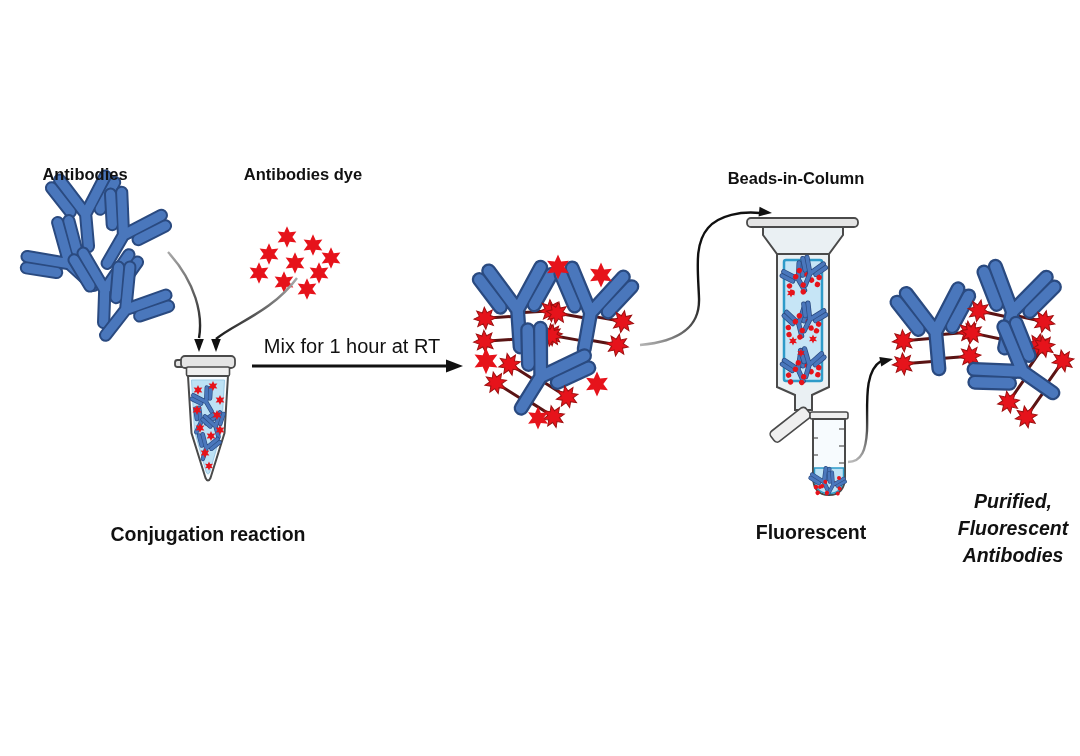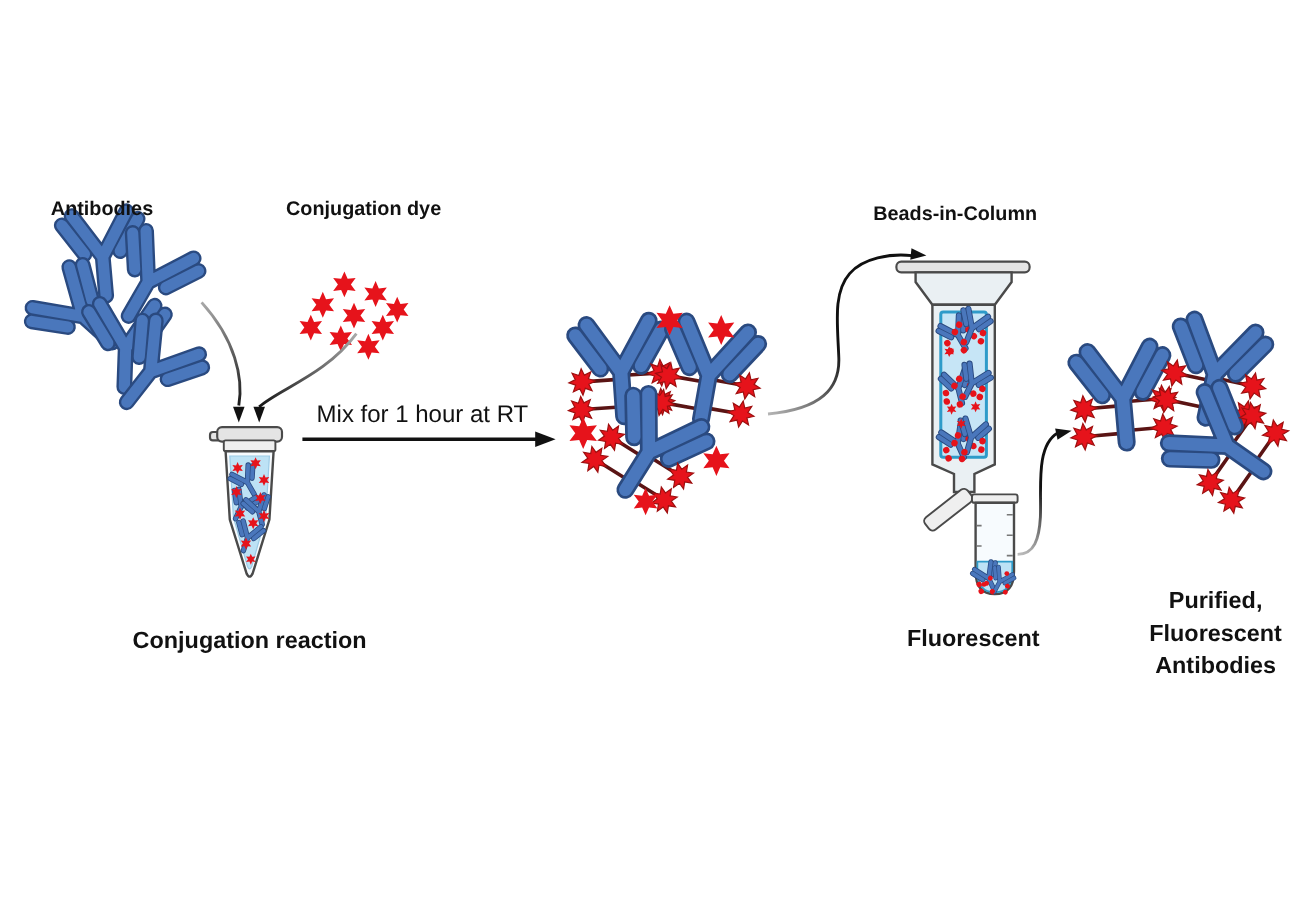--- a/index.html
+++ b/index.html
@@ -15,21 +15,21 @@
     color:var(--text,#111); font-weight:bold; white-space:nowrap;
   }
   .lbl.small   { font-size:16.5px; }
   .lbl.caption { font-size:19.5px; }
   .lbl.regular { font-weight:400; font-size:20px;text-align:right; }
   .cap3 {
     position:absolute; transform:translateX(-50%); text-align:center;
     color:var(--text,#111); font-weight:bold; font-size:19.5px;
     line-height:24px; white-space:nowrap;
   }
-  .cap3.wide { line-height:27px; }
+  .cap3.wide { line-height:27px;font-style:italic; }
 
   
   .ab-o { stroke:var(--antibody-outline,#2A4A80); stroke-width:15; fill:none; stroke-linecap:round; }
   .ab-i { stroke:var(--antibody-blue,#4A77BC); stroke-width:10.5; fill:none; stroke-linecap:round; }
   .star  { fill:var(--dye-red,#E6131B); }
   .burst { fill:var(--dye-red,#E6131B); stroke:#9E0F0F; stroke-width:1; }
   .link  { stroke:var(--linker-dark-red,#5A1414); stroke-width:3; fill:none; }
   .glass   { fill:#F7FBFE; stroke:var(--labware-outline,#4A4A4A); stroke-width:2; }
   .glass2  { fill:#EAF0F3; stroke:var(--labware-outline,#4A4A4A); stroke-width:2; }
   .capfill { fill:#E4E4E4; stroke:var(--labware-outline,#4A4A4A); stroke-width:1.8; }
@@ -208,21 +208,21 @@
 
     <g>
       <use href="#conjAb" transform="translate(935,324) rotate(-5)"></use>
       <use href="#conjAb" transform="translate(1014,304) rotate(12)"></use>
       <use href="#conjAb" transform="translate(1016,367) rotate(-55)"></use>
     </g>
   </svg>
 
   <div class="lbl small" style="left:85px; top:165px">Antibodies</div>
 
-  <div class="lbl small" style="left:303px; top:165px">Conjugation dye</div>
+  <div class="lbl small" style="left:303px; top:165px">Antibodies dye</div>
 
   <div class="lbl regular" style="left:352px; top:335px">Mix for 1 hour at RT</div>
 
   <div class="lbl caption" style="left:208px; top:523px">Conjugation reaction</div>
 
 
   <div class="lbl small" style="left:796px; top:169px">Beads-in-Column</div>
 
   <div class="lbl caption" style="left:811px; top:521px">Fluorescent</div>
 

